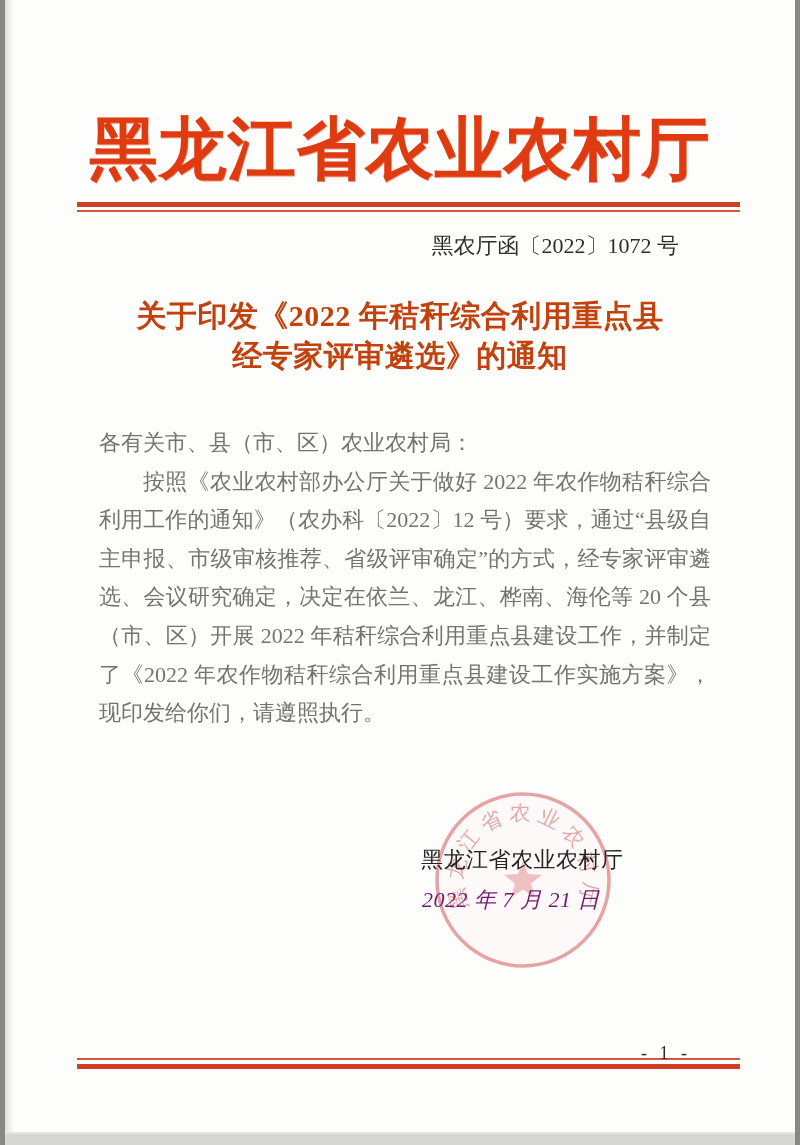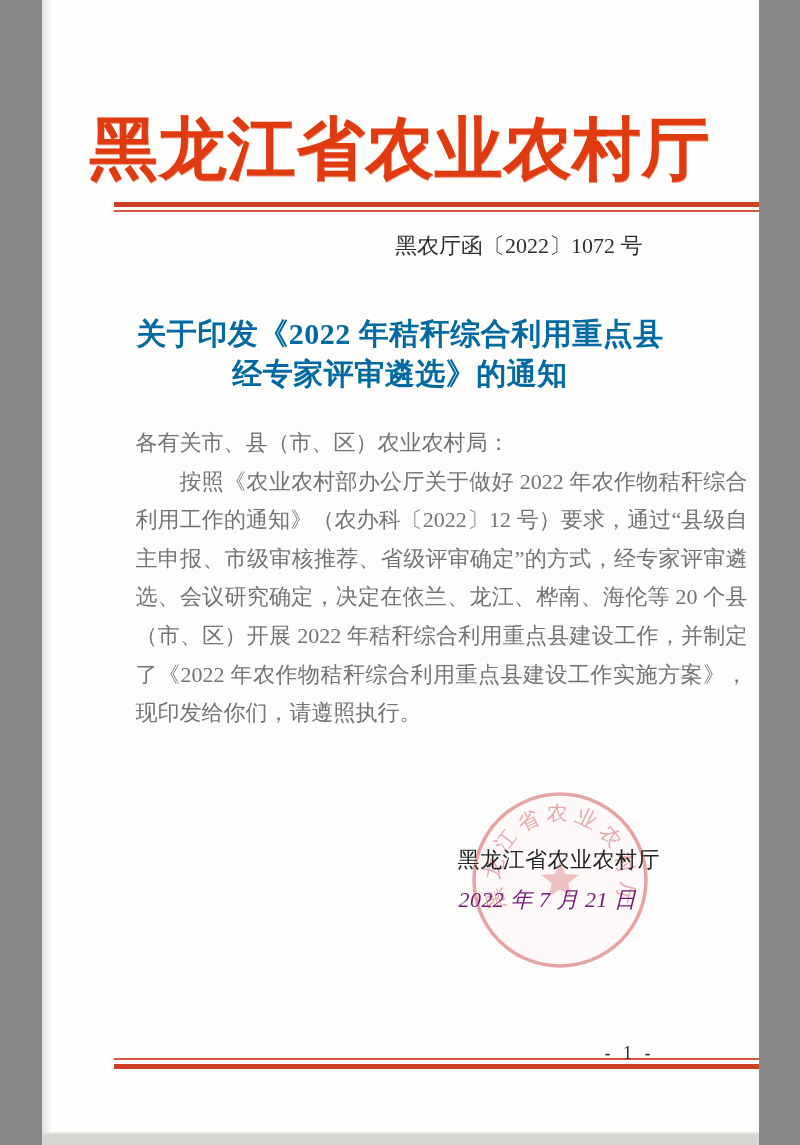--- a/index.html
+++ b/index.html
@@ -1,19 +1,19 @@
 <!DOCTYPE html>
 <html><head>
 <meta charset="utf-8">
 <style>
   * { margin:0; padding:0; box-sizing:border-box; }
   html,body { background:#888; }
   .page {
     position:relative;
-    width:717px; height:1145px;
+    width:790px; height:1145px;
     margin:0 auto;
     background:#fdfdfc;
     overflow:hidden;
     font-family:"Liberation Serif","DejaVu Serif",serif;
     color:#262626;
   }
   .edge-left {
     position:absolute; left:0; top:0; bottom:0; width:9px;
     background:linear-gradient(to right, rgba(150,150,150,.30), rgba(150,150,150,0));
     pointer-events:none;
@@ -38,23 +38,22 @@
   .rule-thin  { top:210px; height:2px; background:#d8583c; }
   .doc-number {
     position:absolute; top:231px; right:116px;
     font-size:22px; line-height:30px;
     color:#2e2e2e; white-space:nowrap;
   }
   .doc-title {
     position:absolute; top:296px; left:0; right:0;
     text-align:center;
     font-size:30px; line-height:40px; font-weight:700;
-    color:#0369a1;
+    color:#c2410c;
     letter-spacing:0.5px;
-    margin-top:18px;
   }
   .body-block {
     position:absolute; top:424px; left:94px; width:612px;
     font-size:22px; line-height:38.6px;
     color:#737373;
     text-align:justify;
   }
   .salutation { text-align:left; }
   .para { text-indent:2em; }
   .seal {

